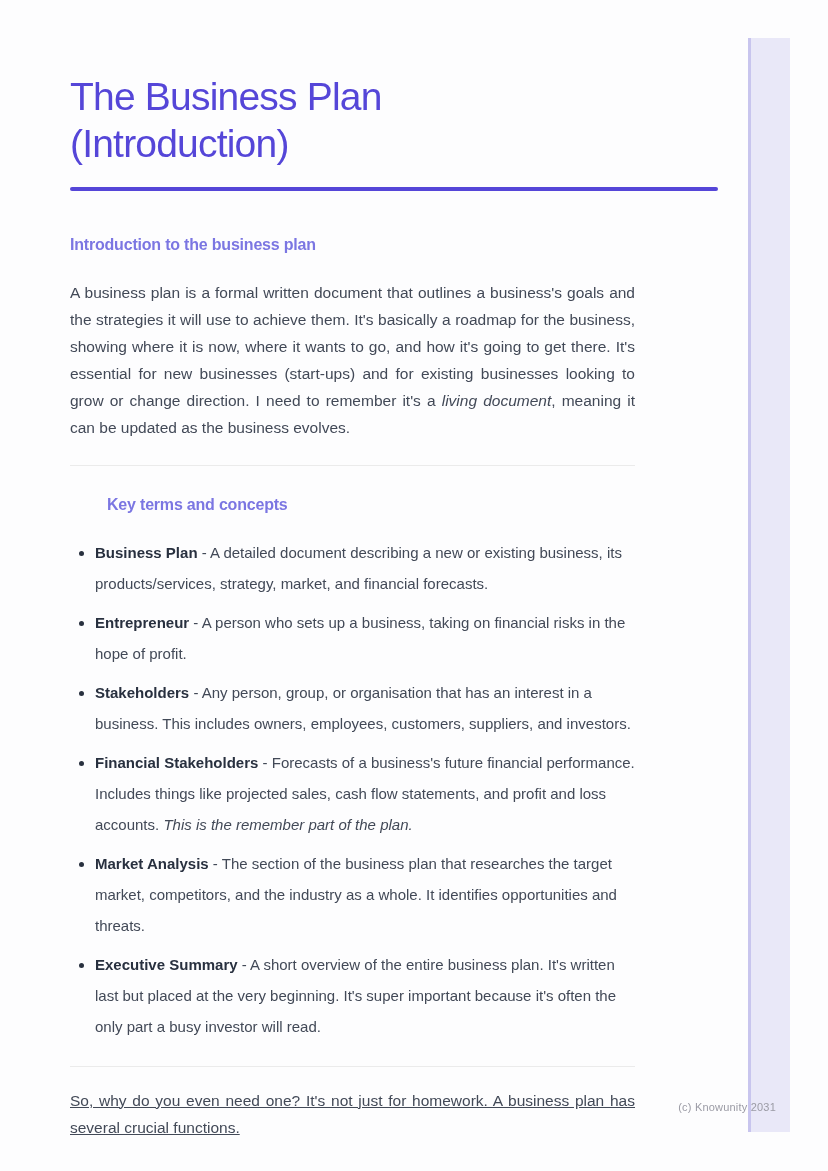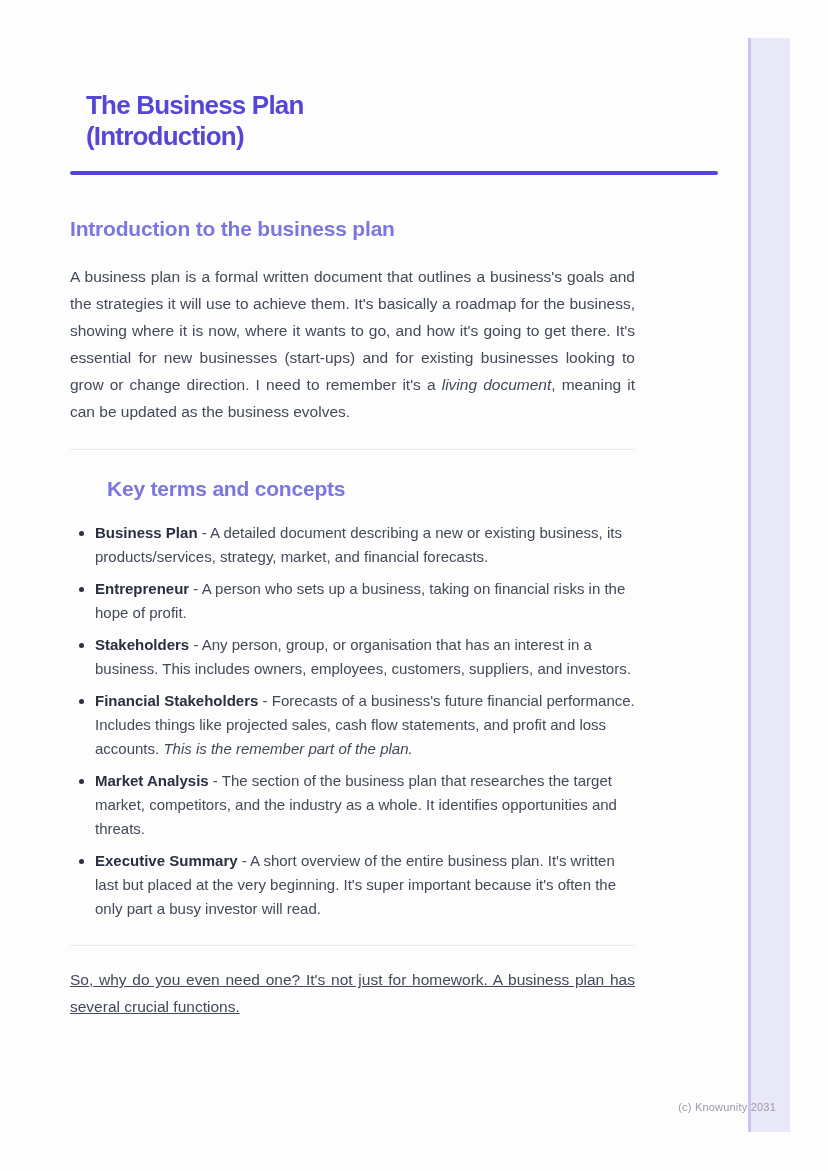--- a/index.html
+++ b/index.html
@@ -31,37 +31,37 @@
     border-left:3px solid var(--strip-edge);
     z-index:1;
   }
   .content{
     position:absolute;
     left:70px;top:74px;
     width:565px;
     z-index:2;
   }
   h1{
-    margin:16px;
-    font-size:26px;
-    font-weight:700;
+    margin:0;
+    font-size:39px;
+    font-weight:400;
     line-height:1.2;
     letter-spacing:-0.8px;
     color:var(--title);
   }
   h1 .t-line{display:block;}
   .title-rule{
     width:648px;height:4px;
     margin-top:19px;
     background:var(--rule);
     border-radius:2px;
   }
   h2{
     margin:0;
-    font-size:21px;
+    font-size:16px;
     font-weight:700;
     letter-spacing:-0.2px;
     line-height:26px;
     color:var(--heading);
   }
   .h2-first{margin-top:41px;}
   .h2-after-divider{margin-top:26px;margin-left:37px;}
   p.body{
     margin:21px 0 0;
     font-size:15.5px;
@@ -76,21 +76,21 @@
     margin:24px 0 0;
     width:565px;
   }
   ul.terms{
     margin:19px 0 0;
     padding:0 0 0 25px;
     list-style:disc;
   }
   ul.terms li{
     font-size:15px;
-    line-height:24px;
+    line-height:31px;
     color:var(--body-text);
     margin-bottom:8px;
   }
   ul.terms li::marker{color:var(--term-text);}
   .term{
     font-weight:700;
     color:var(--term-text);
   }
   em{font-style:italic;}
   .watermark{

